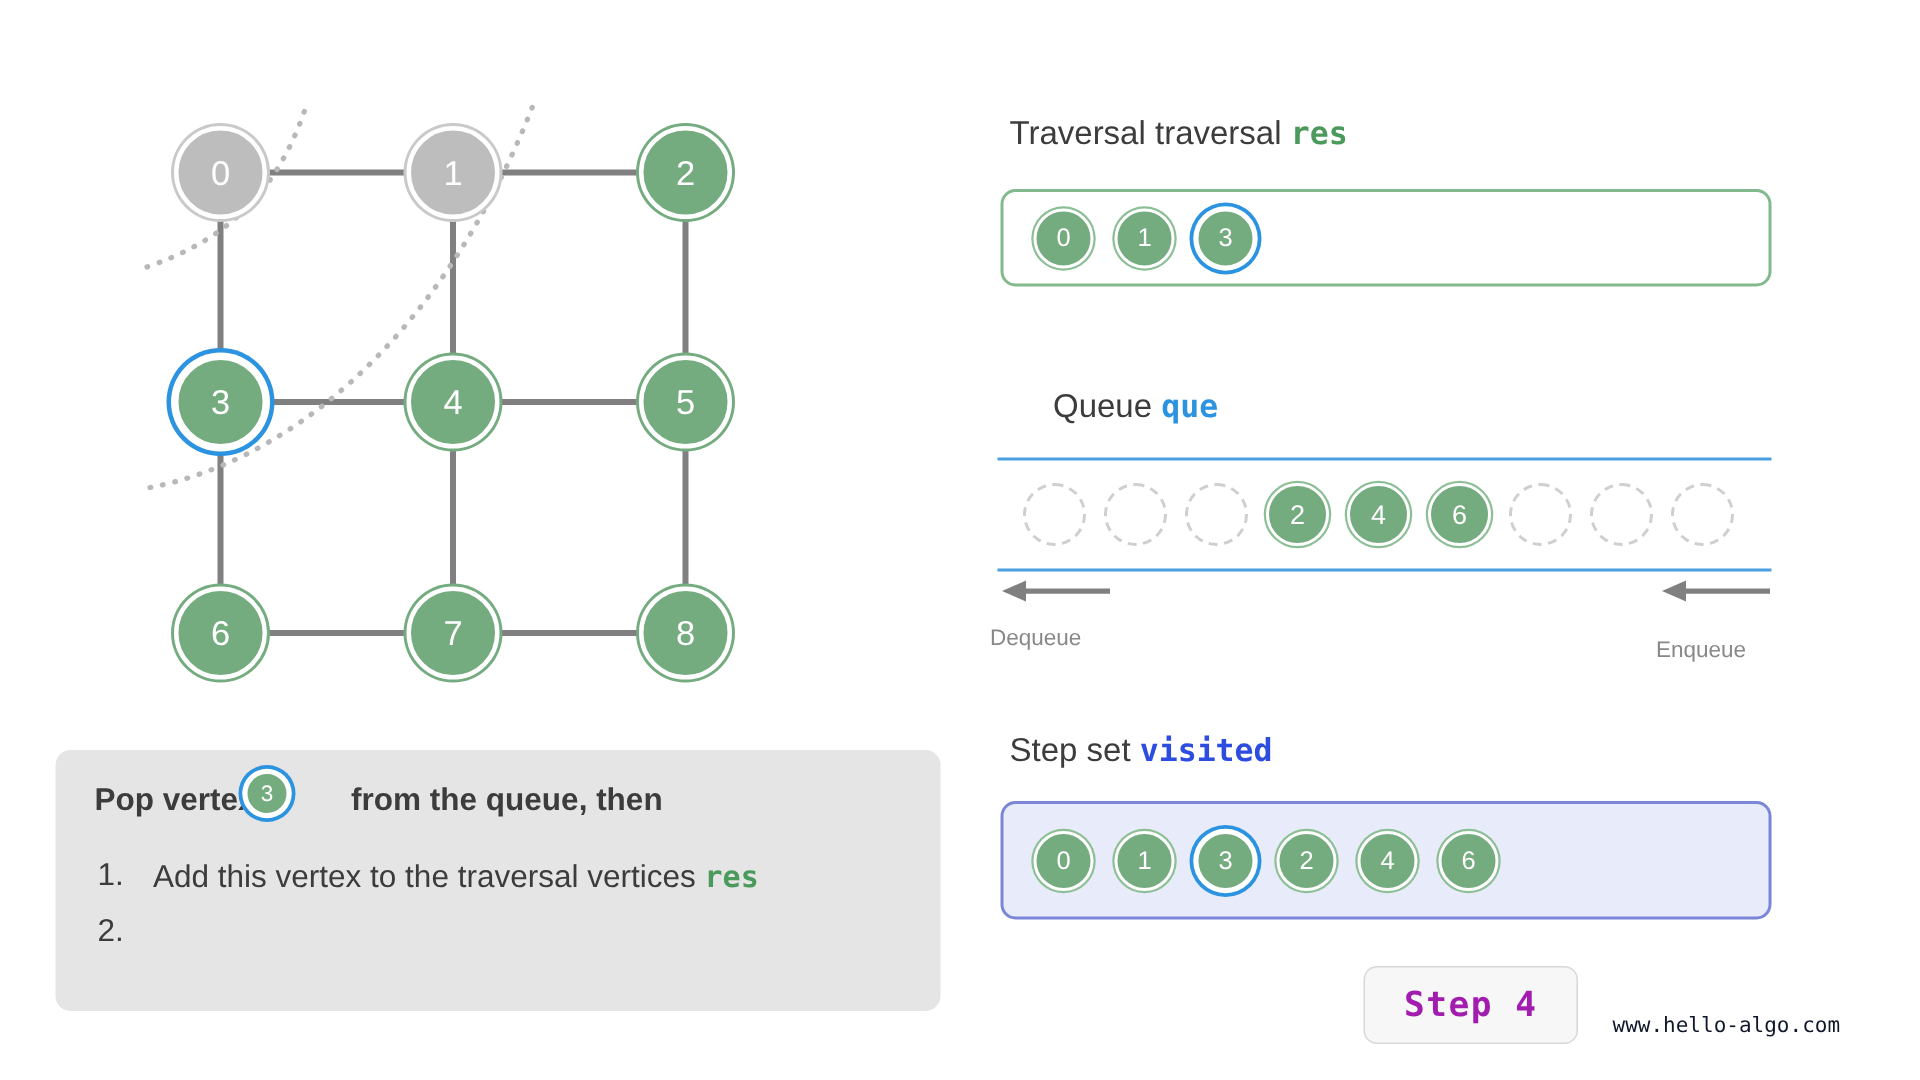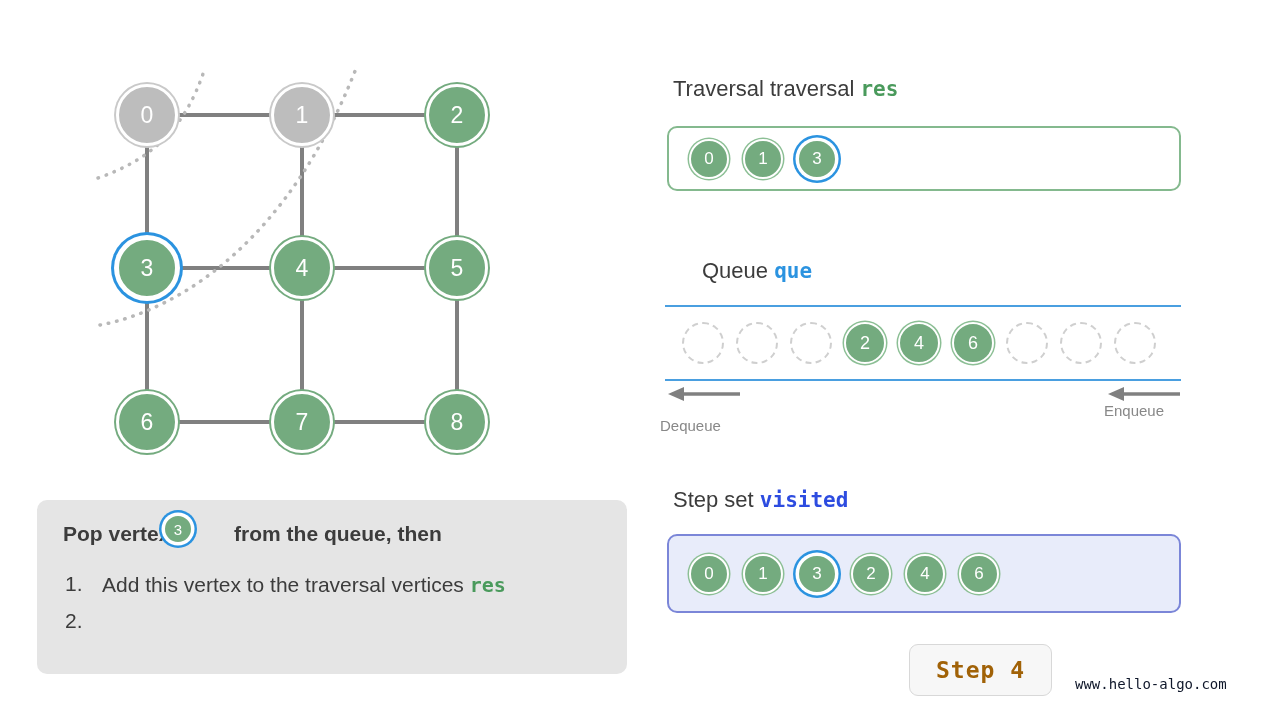--- a/index.html
+++ b/index.html
@@ -189,21 +189,21 @@
     left: 909px; top: 644px;
     width: 143px; height: 52px;
     box-sizing: border-box;
     background: #f7f7f7;
     border: 1.5px solid #d8d8d8;
     border-radius: 9px;
     display: flex; align-items: center; justify-content: center;
     font-family: "DejaVu Sans Mono", monospace;
     font-weight: bold;
     font-size: 23px;
-    color: #a16207;
+    color: #a21caf;
     letter-spacing: 1px;
   }
   #watermark {
     position: absolute;
     left: 1075px; top: 676px;
     font-family: "DejaVu Sans Mono", monospace;
     font-size: 14px;
     color: #0f172a;
     white-space: nowrap;
   }
@@ -308,21 +308,21 @@
 <svg class="q-arrow" style="left:668px;top:384px;" width="74" height="20">
   <line x1="14" y1="10" x2="72" y2="10" stroke="#808080" stroke-width="3.5"></line>
   <polygon points="0,10 16,3 16,17" fill="#808080"></polygon>
 </svg>
 <svg class="q-arrow" style="left:1108px;top:384px;" width="74" height="20">
   <line x1="14" y1="10" x2="72" y2="10" stroke="#808080" stroke-width="3.5"></line>
   <polygon points="0,10 16,3 16,17" fill="#808080"></polygon>
 </svg>
 
 <div class="q-cap" style="left:660px;top:417px;">Dequeue</div>
-<div class="q-cap" style="left:1104px;top:402px;">Enqueue</div>
+<div class="q-cap" style="left:1104px;top:425px;">Enqueue</div>
 
 <div class="panel-title" style="left:673px;top:487px;">
   <span>Step set</span>
   <span class="mono mono-indigo">visited</span>
 </div>
 
 <div id="visited-box">
   <div class="chip" style="left:20px;top:18px;">
     <span>0</span>
   </div>

